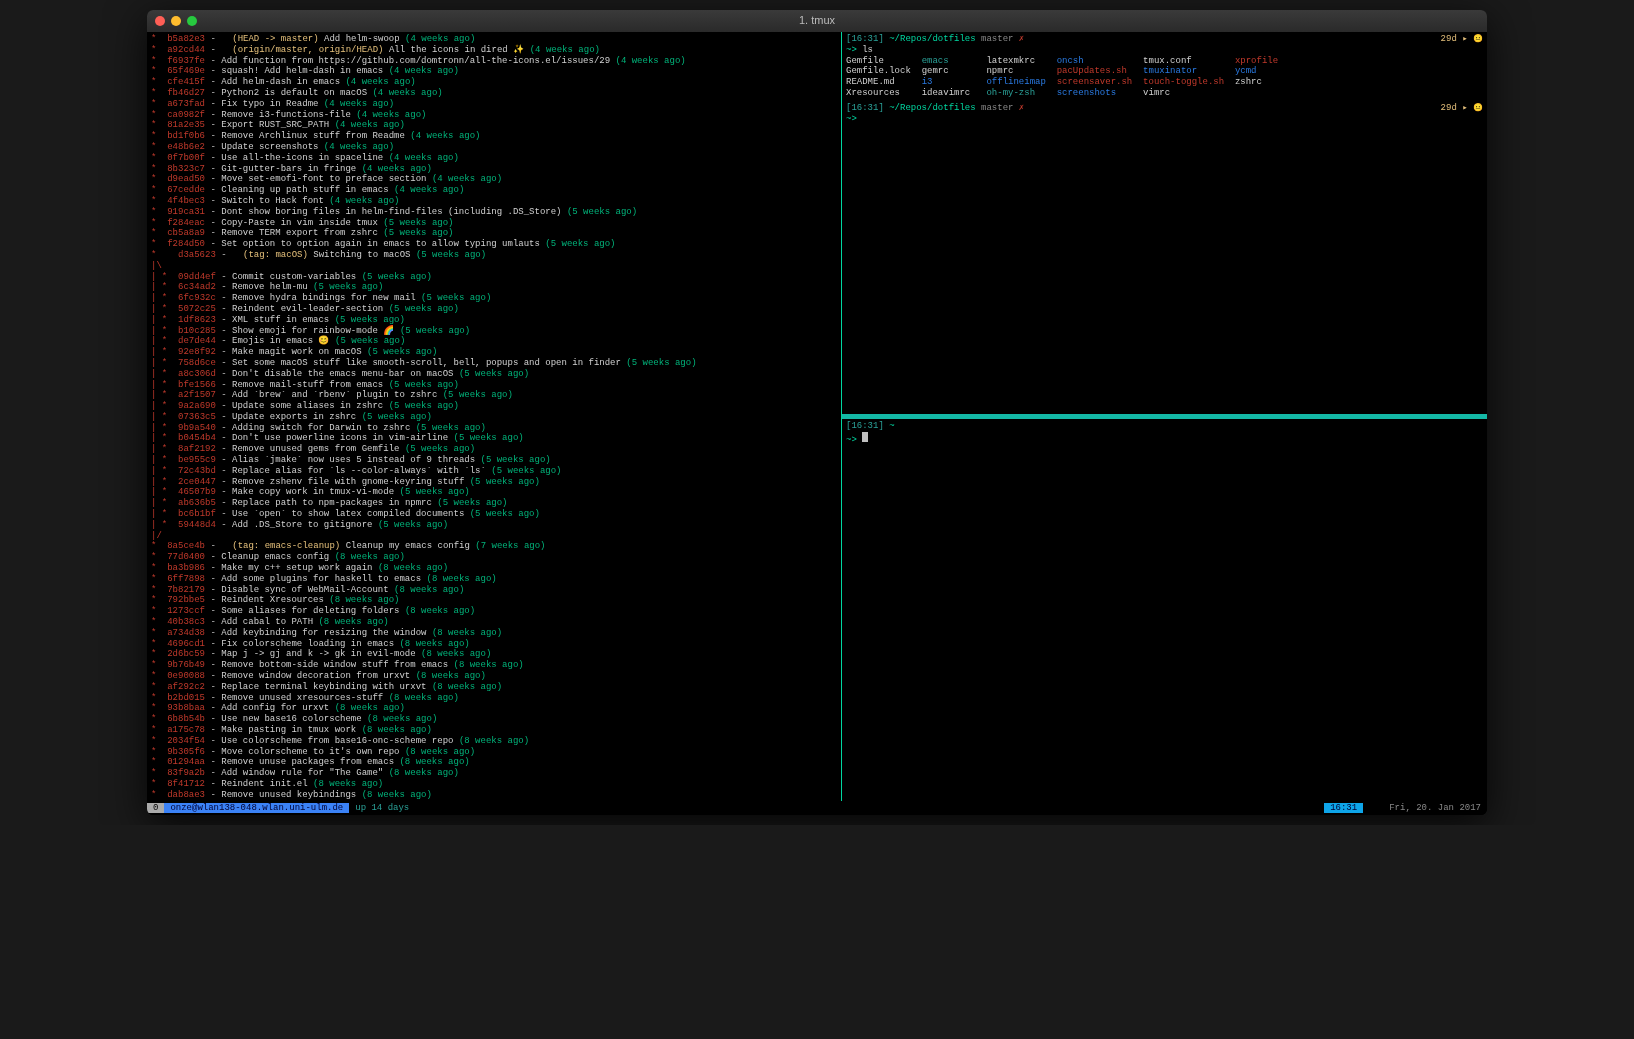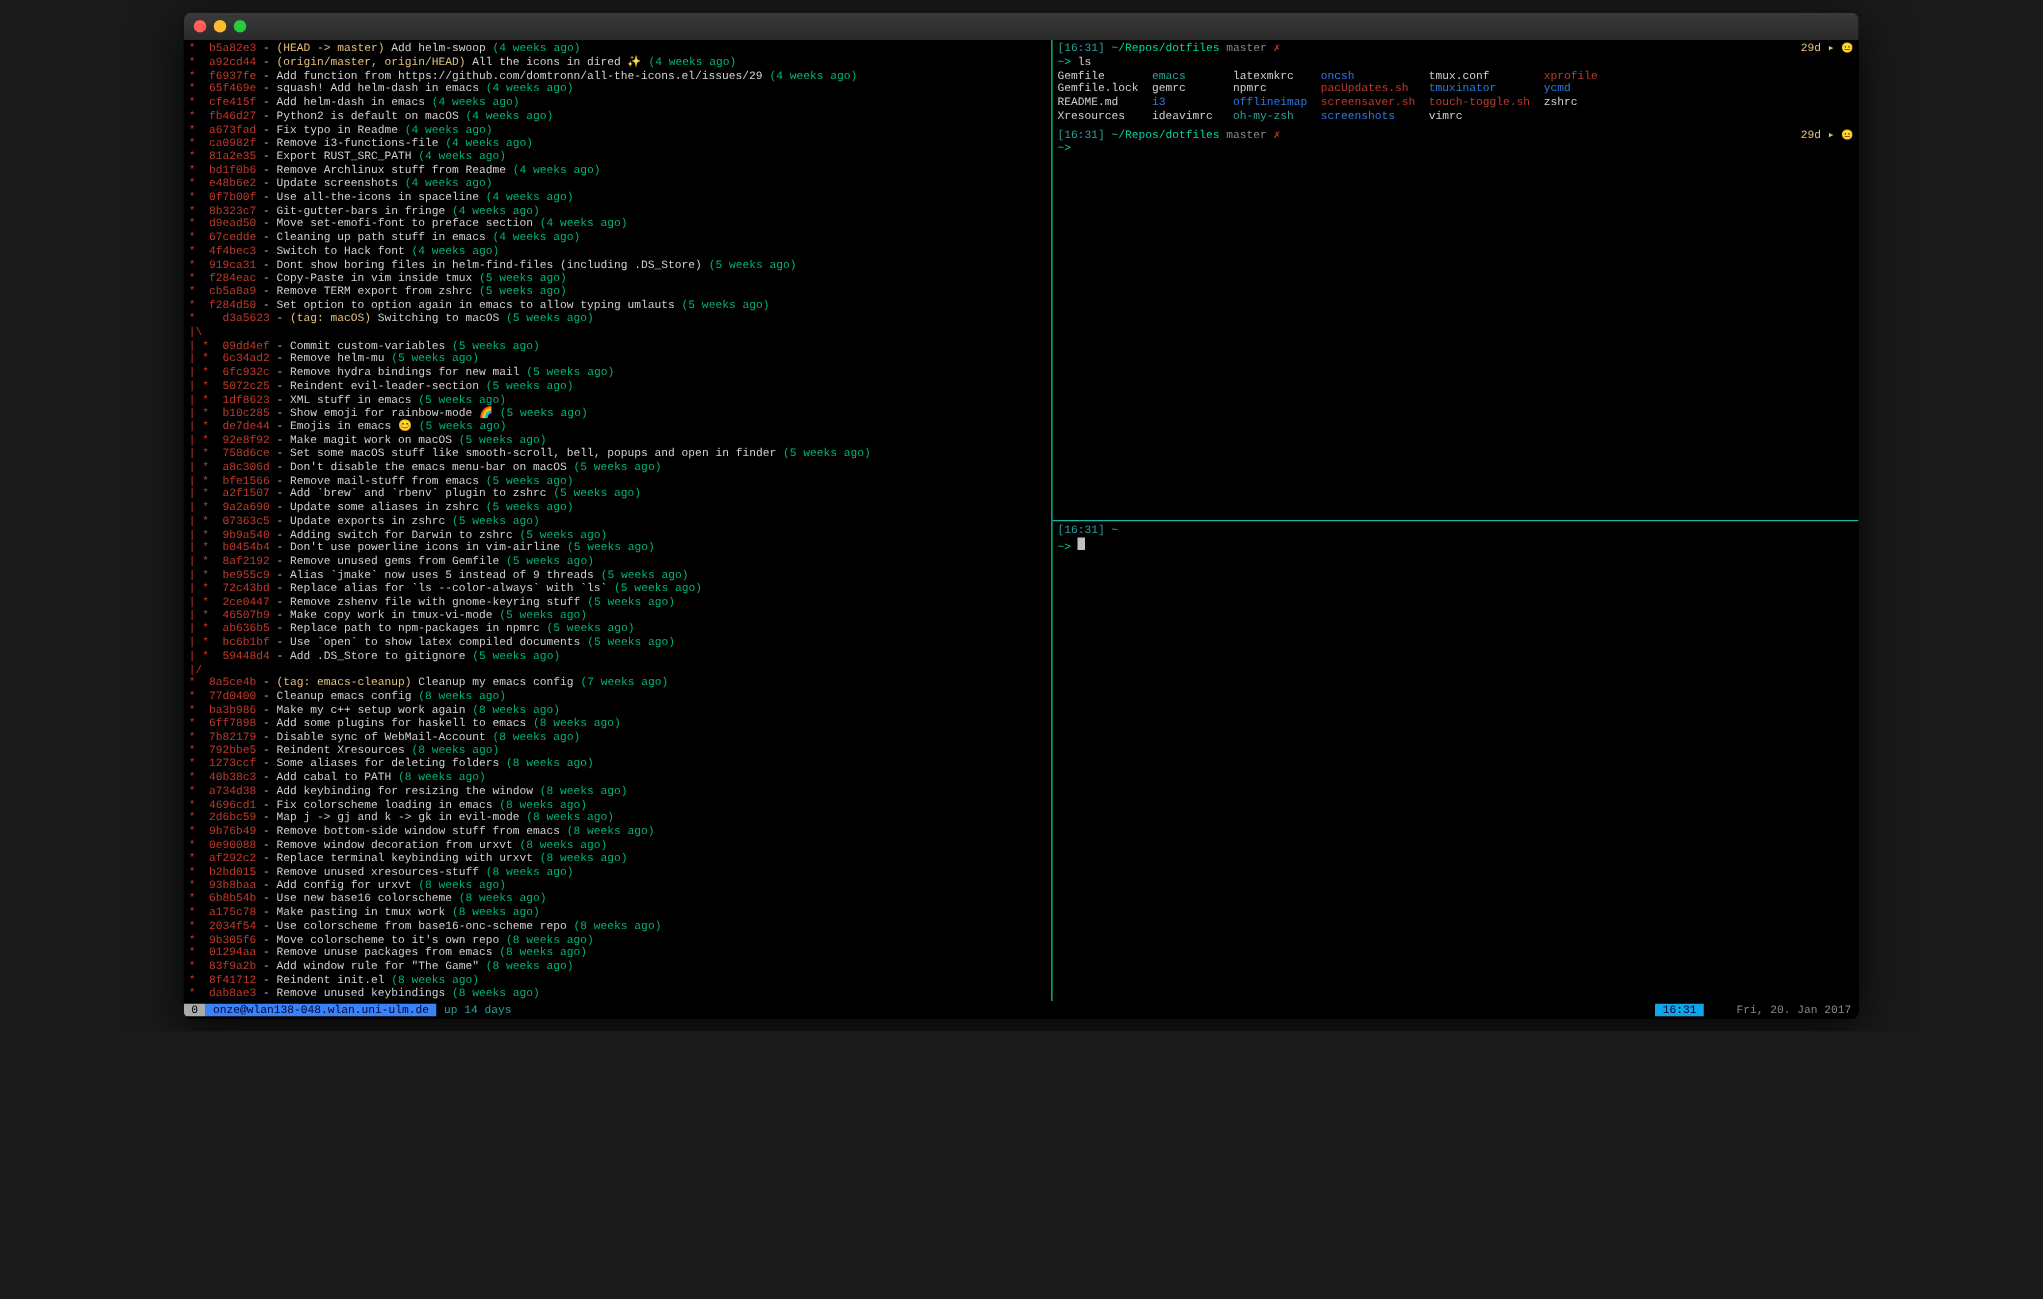--- a/index.html
+++ b/index.html
@@ -7,34 +7,34 @@
   .window { width: 1340px; height: 805px; background: #000; border-radius: 6px; overflow: hidden; box-shadow: 0 10px 40px rgba(0,0,0,0.8); margin: 10px auto; display: flex; flex-direction: column; }
   .titlebar { height: 22px; background: linear-gradient(#3a3a3a,#2a2a2a); display: flex; align-items: center; padding: 0 8px; position: relative; }
   .traffic { display: flex; gap: 6px; }
   .dot { width: 10px; height: 10px; border-radius: 50%; }
   .dot.r { background: #ff5f56; } .dot.y { background: #ffbd2e; } .dot.g { background: #27c93f; }
   .title { position: absolute; left:0; right:0; text-align:center; font-size: 11px; color:#bbb; font-family: -apple-system, sans-serif; }
   .content { flex: 1; display: flex; background: #000; overflow: hidden; }
   .left-pane { width: 694px; padding: 2px 4px; overflow: hidden; white-space: pre; }
   .right-col { flex: 1; display: flex; flex-direction: column; border-left: 1px solid #00d6a0; }
   .rt { flex: 1; padding: 2px 4px; }
-  .rb { flex: 1; border-top: 1px solid #14b8a6; padding: 2px 4px; }
+  .rb { flex: 1; border-top: 5px solid #14b8a6; padding: 2px 4px; }
   .statusbar { height: 14px; background: #000; display: flex; align-items: center; font-size: 9px; }
   .sb-seg { padding: 0 6px; }
   .sb-idx { background: #aaa; color:#000; }
   .sb-host { background: #3b82f6; color:#003; }
   .sb-up { color: #2aa198; }
   .sb-spacer { flex:1; }
   .sb-zsh { background: #00d6a0; color:#003;margin-top:24px; }
   .sb-time { background: #0ea5e9; color:#003; }
   .sb-date { color:#888; padding-right:6px;margin-left:20px; }
   
   .star { color: #c0392b; }
   .hash { color: #c0392b; }
-  .ref { color: #e5c07b; }
+  .ref { color: #e5c07b; margin-left: 11px; }
   .msg { color: #d0d0d0; }
   .age { color: #00b37a; }
   .auth { color: #2a7ae2; }
   .pipe { color: #c0392b; }
   .promptb { color: #2aa198; }
   .path { color: #00d6a0; }
   .branch { color: #888; }
   .x { color: #c0392b; }
   .yel { color: #e5c07b; }
   .fname { color: #d0d0d0; }
@@ -48,20 +48,21 @@
 </head>
 <body>
 
 <div class="window">
   <div class="titlebar">
     <div class="traffic">
       <div class="dot r"></div>
       <div class="dot y"></div>
       <div class="dot g"></div>
     </div>
+    <div class="title">1. tmux</div>
   </div>
 
   <div class="content">
     <div class="left-pane" id="left-pane"><div><span class="star">*</span>  <span class="hash">b5a82e3</span> - <span class="ref">(HEAD -&gt; master)</span> <span class="msg">Add helm-swoop</span> <span class="age">(4 weeks ago)</span> <span class="auth"><christian van=""></christian></span></div><div><span class="star">*</span>  <span class="hash">a92cd44</span> - <span class="ref">(origin/master, origin/HEAD)</span> <span class="msg">All the icons in dired ✨</span> <span class="age">(4 weeks ago)</span> <span class="auth"><christian van=""></christian></span></div><div><span class="star">*</span>  <span class="hash">f6937fe</span> - <span class="msg">Add function from https://github.com/domtronn/all-the-icons.el/issues/29</span> <span class="age">(4 weeks ago)</span> <span class="auth"><christian van=""></christian></span></div><div><span class="star">*</span>  <span class="hash">65f469e</span> - <span class="msg">squash! Add helm-dash in emacs</span> <span class="age">(4 weeks ago)</span> <span class="auth"><christian van=""></christian></span></div><div><span class="star">*</span>  <span class="hash">cfe415f</span> - <span class="msg">Add helm-dash in emacs</span> <span class="age">(4 weeks ago)</span> <span class="auth"><christian van=""></christian></span></div><div><span class="star">*</span>  <span class="hash">fb46d27</span> - <span class="msg">Python2 is default on macOS</span> <span class="age">(4 weeks ago)</span> <span class="auth"><christian van=""></christian></span></div><div><span class="star">*</span>  <span class="hash">a673fad</span> - <span class="msg">Fix typo in Readme</span> <span class="age">(4 weeks ago)</span> <span class="auth"><christian van=""></christian></span></div><div><span class="star">*</span>  <span class="hash">ca0982f</span> - <span class="msg">Remove i3-functions-file</span> <span class="age">(4 weeks ago)</span> <span class="auth"><christian van=""></christian></span></div><div><span class="star">*</span>  <span class="hash">81a2e35</span> - <span class="msg">Export RUST_SRC_PATH</span> <span class="age">(4 weeks ago)</span> <span class="auth"><christian van=""></christian></span></div><div><span class="star">*</span>  <span class="hash">bd1f0b6</span> - <span class="msg">Remove Archlinux stuff from Readme</span> <span class="age">(4 weeks ago)</span> <span class="auth"><christian van=""></christian></span></div><div><span class="star">*</span>  <span class="hash">e48b6e2</span> - <span class="msg">Update screenshots</span> <span class="age">(4 weeks ago)</span> <span class="auth"><christian van=""></christian></span></div><div><span class="star">*</span>  <span class="hash">0f7b00f</span> - <span class="msg">Use all-the-icons in spaceline</span> <span class="age">(4 weeks ago)</span> <span class="auth"><christian van=""></christian></span></div><div><span class="star">*</span>  <span class="hash">8b323c7</span> - <span class="msg">Git-gutter-bars in fringe</span> <span class="age">(4 weeks ago)</span> <span class="auth"><christian van=""></christian></span></div><div><span class="star">*</span>  <span class="hash">d9ead50</span> - <span class="msg">Move set-emofi-font to preface section</span> <span class="age">(4 weeks ago)</span> <span class="auth"><christian van=""></christian></span></div><div><span class="star">*</span>  <span class="hash">67cedde</span> - <span class="msg">Cleaning up path stuff in emacs</span> <span class="age">(4 weeks ago)</span> <span class="auth"><christian van=""></christian></span></div><div><span class="star">*</span>  <span class="hash">4f4bec3</span> - <span class="msg">Switch to Hack font</span> <span class="age">(4 weeks ago)</span> <span class="auth"><christian van=""></christian></span></div><div><span class="star">*</span>  <span class="hash">919ca31</span> - <span class="msg">Dont show boring files in helm-find-files (including .DS_Store)</span> <span class="age">(5 weeks ago)</span> <span class="auth"><christian van=""></christian></span></div><div><span class="star">*</span>  <span class="hash">f284eac</span> - <span class="msg">Copy-Paste in vim inside tmux</span> <span class="age">(5 weeks ago)</span> <span class="auth"><christian van=""></christian></span></div><div><span class="star">*</span>  <span class="hash">cb5a8a9</span> - <span class="msg">Remove TERM export from zshrc</span> <span class="age">(5 weeks ago)</span> <span class="auth"><christian van=""></christian></span></div><div><span class="star">*</span>  <span class="hash">f284d50</span> - <span class="msg">Set option to option again in emacs to allow typing umlauts</span> <span class="age">(5 weeks ago)</span> <span class="auth"><christian van=""></christian></span></div><div><span class="star">*</span>    <span class="hash">d3a5623</span> - <span class="ref">(tag: macOS)</span> <span class="msg">Switching to macOS</span> <span class="age">(5 weeks ago)</span> <span class="auth"><christian van=""></christian></span></div><div><span class="pipe">|\</span></div><div><span class="pipe">|</span> <span class="star">*</span>  <span class="hash">09dd4ef</span> - <span class="msg">Commit custom-variables</span> <span class="age">(5 weeks ago)</span> <span class="auth"><christian van=""></christian></span></div><div><span class="pipe">|</span> <span class="star">*</span>  <span class="hash">6c34ad2</span> - <span class="msg">Remove helm-mu</span> <span class="age">(5 weeks ago)</span> <span class="auth"><christian van=""></christian></span></div><div><span class="pipe">|</span> <span class="star">*</span>  <span class="hash">6fc932c</span> - <span class="msg">Remove hydra bindings for new mail</span> <span class="age">(5 weeks ago)</span> <span class="auth"><christian van=""></christian></span></div><div><span class="pipe">|</span> <span class="star">*</span>  <span class="hash">5072c25</span> - <span class="msg">Reindent evil-leader-section</span> <span class="age">(5 weeks ago)</span> <span class="auth"><christian van=""></christian></span></div><div><span class="pipe">|</span> <span class="star">*</span>  <span class="hash">1df8623</span> - <span class="msg">XML stuff in emacs</span> <span class="age">(5 weeks ago)</span> <span class="auth"><christian van=""></christian></span></div><div><span class="pipe">|</span> <span class="star">*</span>  <span class="hash">b10c285</span> - <span class="msg">Show emoji for rainbow-mode 🌈</span> <span class="age">(5 weeks ago)</span> <span class="auth"><christian van=""></christian></span></div><div><span class="pipe">|</span> <span class="star">*</span>  <span class="hash">de7de44</span> - <span class="msg">Emojis in emacs 😊</span> <span class="age">(5 weeks ago)</span> <span class="auth"><christian van=""></christian></span></div><div><span class="pipe">|</span> <span class="star">*</span>  <span class="hash">92e8f92</span> - <span class="msg">Make magit work on macOS</span> <span class="age">(5 weeks ago)</span> <span class="auth"><christian van=""></christian></span></div><div><span class="pipe">|</span> <span class="star">*</span>  <span class="hash">758d6ce</span> - <span class="msg">Set some macOS stuff like smooth-scroll, bell, popups and open in finder</span> <span class="age">(5 weeks ago)</span> <span class="auth"><christian van=""></christian></span></div><div><span class="pipe">|</span> <span class="star">*</span>  <span class="hash">a8c306d</span> - <span class="msg">Don't disable the emacs menu-bar on macOS</span> <span class="age">(5 weeks ago)</span> <span class="auth"><christian van=""></christian></span></div><div><span class="pipe">|</span> <span class="star">*</span>  <span class="hash">bfe1566</span> - <span class="msg">Remove mail-stuff from emacs</span> <span class="age">(5 weeks ago)</span> <span class="auth"><christian van=""></christian></span></div><div><span class="pipe">|</span> <span class="star">*</span>  <span class="hash">a2f1507</span> - <span class="msg">Add `brew` and `rbenv` plugin to zshrc</span> <span class="age">(5 weeks ago)</span> <span class="auth"><christian van=""></christian></span></div><div><span class="pipe">|</span> <span class="star">*</span>  <span class="hash">9a2a690</span> - <span class="msg">Update some aliases in zshrc</span> <span class="age">(5 weeks ago)</span> <span class="auth"><christian van=""></christian></span></div><div><span class="pipe">|</span> <span class="star">*</span>  <span class="hash">07363c5</span> - <span class="msg">Update exports in zshrc</span> <span class="age">(5 weeks ago)</span> <span class="auth"><christian van=""></christian></span></div><div><span class="pipe">|</span> <span class="star">*</span>  <span class="hash">9b9a540</span> - <span class="msg">Adding switch for Darwin to zshrc</span> <span class="age">(5 weeks ago)</span> <span class="auth"><christian van=""></christian></span></div><div><span class="pipe">|</span> <span class="star">*</span>  <span class="hash">b0454b4</span> - <span class="msg">Don't use powerline icons in vim-airline</span> <span class="age">(5 weeks ago)</span> <span class="auth"><christian van=""></christian></span></div><div><span class="pipe">|</span> <span class="star">*</span>  <span class="hash">8af2192</span> - <span class="msg">Remove unused gems from Gemfile</span> <span class="age">(5 weeks ago)</span> <span class="auth"><christian van=""></christian></span></div><div><span class="pipe">|</span> <span class="star">*</span>  <span class="hash">be955c9</span> - <span class="msg">Alias `jmake` now uses 5 instead of 9 threads</span> <span class="age">(5 weeks ago)</span> <span class="auth"><christian van=""></christian></span></div><div><span class="pipe">|</span> <span class="star">*</span>  <span class="hash">72c43bd</span> - <span class="msg">Replace alias for `ls --color-always` with `ls`</span> <span class="age">(5 weeks ago)</span> <span class="auth"><christian van=""></christian></span></div><div><span class="pipe">|</span> <span class="star">*</span>  <span class="hash">2ce0447</span> - <span class="msg">Remove zshenv file with gnome-keyring stuff</span> <span class="age">(5 weeks ago)</span> <span class="auth"><christian van=""></christian></span></div><div><span class="pipe">|</span> <span class="star">*</span>  <span class="hash">46507b9</span> - <span class="msg">Make copy work in tmux-vi-mode</span> <span class="age">(5 weeks ago)</span> <span class="auth"><christian van=""></christian></span></div><div><span class="pipe">|</span> <span class="star">*</span>  <span class="hash">ab636b5</span> - <span class="msg">Replace path to npm-packages in npmrc</span> <span class="age">(5 weeks ago)</span> <span class="auth"><christian van=""></christian></span></div><div><span class="pipe">|</span> <span class="star">*</span>  <span class="hash">bc6b1bf</span> - <span class="msg">Use `open` to show latex compiled documents</span> <span class="age">(5 weeks ago)</span> <span class="auth"><christian van=""></christian></span></div><div><span class="pipe">|</span> <span class="star">*</span>  <span class="hash">59448d4</span> - <span class="msg">Add .DS_Store to gitignore</span> <span class="age">(5 weeks ago)</span> <span class="auth"><christian van=""></christian></span></div><div><span class="pipe">|/</span></div><div><span class="star">*</span>  <span class="hash">8a5ce4b</span> - <span class="ref">(tag: emacs-cleanup)</span> <span class="msg">Cleanup my emacs config</span> <span class="age">(7 weeks ago)</span> <span class="auth"><christian van=""></christian></span></div><div><span class="star">*</span>  <span class="hash">77d0400</span> - <span class="msg">Cleanup emacs config</span> <span class="age">(8 weeks ago)</span> <span class="auth"><christian van=""></christian></span></div><div><span class="star">*</span>  <span class="hash">ba3b986</span> - <span class="msg">Make my c++ setup work again</span> <span class="age">(8 weeks ago)</span> <span class="auth"><christian van=""></christian></span></div><div><span class="star">*</span>  <span class="hash">6ff7898</span> - <span class="msg">Add some plugins for haskell to emacs</span> <span class="age">(8 weeks ago)</span> <span class="auth"><christian van=""></christian></span></div><div><span class="star">*</span>  <span class="hash">7b82179</span> - <span class="msg">Disable sync of WebMail-Account</span> <span class="age">(8 weeks ago)</span> <span class="auth"><christian van=""></christian></span></div><div><span class="star">*</span>  <span class="hash">792bbe5</span> - <span class="msg">Reindent Xresources</span> <span class="age">(8 weeks ago)</span> <span class="auth"><christian van=""></christian></span></div><div><span class="star">*</span>  <span class="hash">1273ccf</span> - <span class="msg">Some aliases for deleting folders</span> <span class="age">(8 weeks ago)</span> <span class="auth"><christian van=""></christian></span></div><div><span class="star">*</span>  <span class="hash">40b38c3</span> - <span class="msg">Add cabal to PATH</span> <span class="age">(8 weeks ago)</span> <span class="auth"><christian van=""></christian></span></div><div><span class="star">*</span>  <span class="hash">a734d38</span> - <span class="msg">Add keybinding for resizing the window</span> <span class="age">(8 weeks ago)</span> <span class="auth"><christian van=""></christian></span></div><div><span class="star">*</span>  <span class="hash">4696cd1</span> - <span class="msg">Fix colorscheme loading in emacs</span> <span class="age">(8 weeks ago)</span> <span class="auth"><christian van=""></christian></span></div><div><span class="star">*</span>  <span class="hash">2d6bc59</span> - <span class="msg">Map j -&gt; gj and k -&gt; gk in evil-mode</span> <span class="age">(8 weeks ago)</span> <span class="auth"><christian van=""></christian></span></div><div><span class="star">*</span>  <span class="hash">9b76b49</span> - <span class="msg">Remove bottom-side window stuff from emacs</span> <span class="age">(8 weeks ago)</span> <span class="auth"><christian van=""></christian></span></div><div><span class="star">*</span>  <span class="hash">0e90088</span> - <span class="msg">Remove window decoration from urxvt</span> <span class="age">(8 weeks ago)</span> <span class="auth"><christian van=""></christian></span></div><div><span class="star">*</span>  <span class="hash">af292c2</span> - <span class="msg">Replace terminal keybinding with urxvt</span> <span class="age">(8 weeks ago)</span> <span class="auth"><christian van=""></christian></span></div><div><span class="star">*</span>  <span class="hash">b2bd015</span> - <span class="msg">Remove unused xresources-stuff</span> <span class="age">(8 weeks ago)</span> <span class="auth"><christian van=""></christian></span></div><div><span class="star">*</span>  <span class="hash">93b8baa</span> - <span class="msg">Add config for urxvt</span> <span class="age">(8 weeks ago)</span> <span class="auth"><christian van=""></christian></span></div><div><span class="star">*</span>  <span class="hash">6b8b54b</span> - <span class="msg">Use new base16 colorscheme</span> <span class="age">(8 weeks ago)</span> <span class="auth"><christian van=""></christian></span></div><div><span class="star">*</span>  <span class="hash">a175c78</span> - <span class="msg">Make pasting in tmux work</span> <span class="age">(8 weeks ago)</span> <span class="auth"><christian van=""></christian></span></div><div><span class="star">*</span>  <span class="hash">2034f54</span> - <span class="msg">Use colorscheme from base16-onc-scheme repo</span> <span class="age">(8 weeks ago)</span> <span class="auth"><christian van=""></christian></span></div><div><span class="star">*</span>  <span class="hash">9b305f6</span> - <span class="msg">Move colorscheme to it's own repo</span> <span class="age">(8 weeks ago)</span> <span class="auth"><christian van=""></christian></span></div><div><span class="star">*</span>  <span class="hash">01294aa</span> - <span class="msg">Remove unuse packages from emacs</span> <span class="age">(8 weeks ago)</span> <span class="auth"><christian van=""></christian></span></div><div><span class="star">*</span>  <span class="hash">83f9a2b</span> - <span class="msg">Add window rule for "The Game"</span> <span class="age">(8 weeks ago)</span> <span class="auth"><christian van=""></christian></span></div><div><span class="star">*</span>  <span class="hash">8f41712</span> - <span class="msg">Reindent init.el</span> <span class="age">(8 weeks ago)</span> <span class="auth"><christian van=""></christian></span></div><div><span class="star">*</span>  <span class="hash">dab8ae3</span> - <span class="msg">Remove unused keybindings</span> <span class="age">(8 weeks ago)</span> <span class="auth"><christian van=""></christian></span></div><div><span class="star">*</span>  <span class="hash">f336415</span> - <span class="msg">Add keybinding to close bottom side window</span> <span class="age">(8 weeks ago)</span> <span class="auth"><christian van=""></christian></span></div></div>
 
     <div class="right-col">
       <div class="rt">
         <div>
           <span class="right-info"><span>29d</span> <span class="yel">▸</span> <span class="emoji">😐</span></span>
           <span class="promptb">[16:31]</span>

